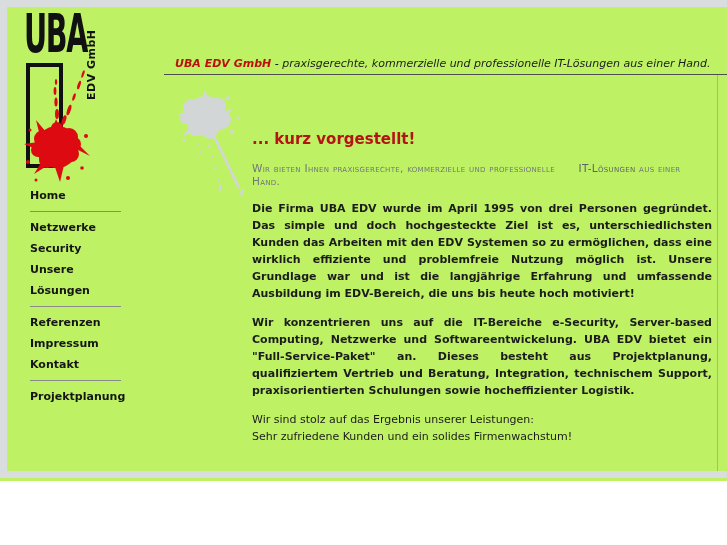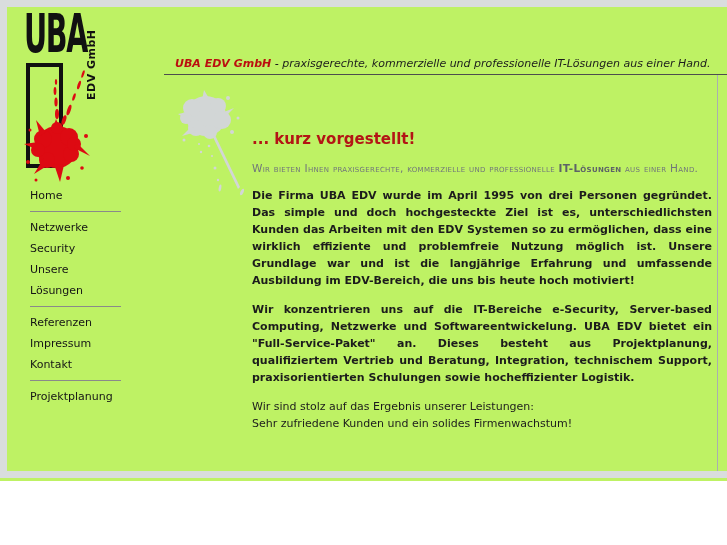--- a/index.html
+++ b/index.html
@@ -47,33 +47,33 @@
   .header-brand { color: #bb0f0f; font-weight: bold; }
   .header-rule  { position: absolute; left: 164px; top: 74px; width: 563px; height: 1px; background: #4d4d4d; }
   .right-rule   { position: absolute; left: 717px; top: 75px; width: 1px; height: 396px; background: #a9afaf; }
 
   
   .gray-splat { position: absolute; left: 176px; top: 88px; }
 
   
   .sidebar { position: absolute; left: 30px; top: 190px; width: 130px; }
   .nav-item {
-    font-size: 11px; font-weight: normal; color: #151515;
+    font-size: 11px; font-weight: bold; color: #151515;
     line-height: 12px; margin-bottom: 9px; cursor: pointer;
   }
   .nav-divider { width: 91px; height: 1px; background: #8a8a8a; margin: 3px 0 10px 0; }
 
   
   .main { position: absolute; left: 252px; top: 130px; width: 460px; }
   .main-heading { font-size: 15px; font-weight: bold; color: #b31515; line-height: 18px; }
   .main-intro {
     margin-top: 14px; font-size: 10.5px; color: #70767a;
     font-variant: small-caps; letter-spacing: 0.3px; line-height: 13px;
   }
-  .intro-hl { font-weight: bold; color: #5d6367; }
+  .intro-hl { font-weight: normal; color: #5d6367; margin-left: 20px; }
   .main-para {
     margin-top: 12px; font-size: 11px; color: #1c1c1c;
     line-height: 17px; text-align: justify; font-weight: bold;
   }
   .main-closing { margin-top: 12px; font-size: 11px; color: #1c1c1c; line-height: 17px; }
 </style>
 </head>
 <body>
 
 <div id="viewport">

